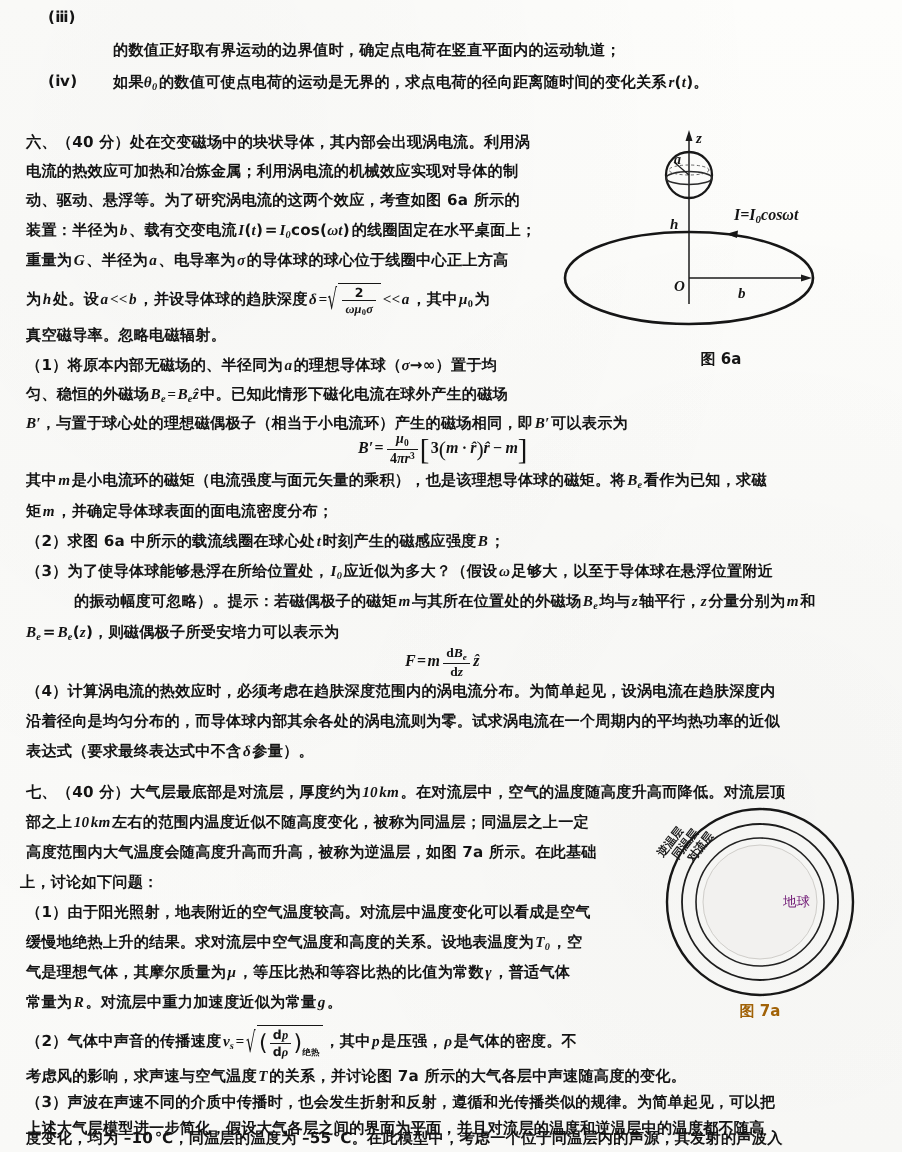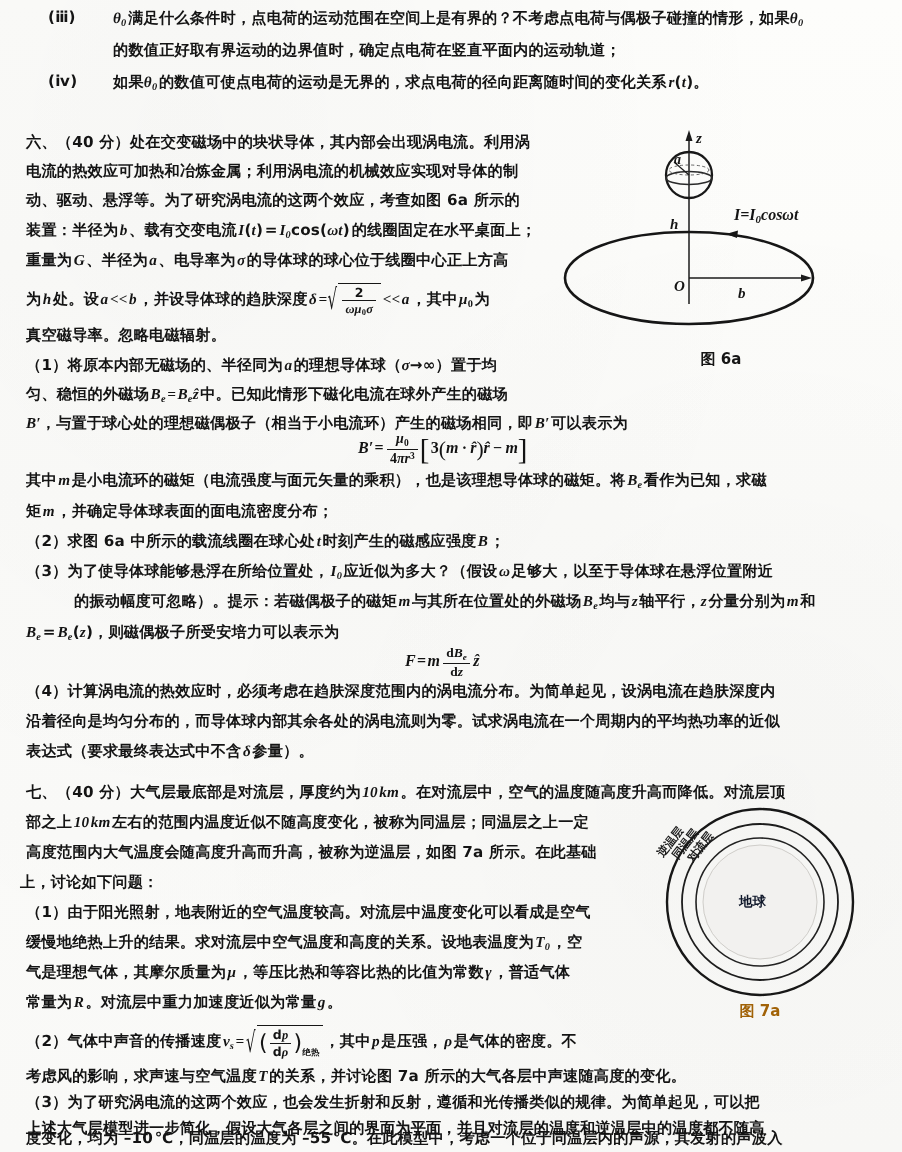--- a/index.html
+++ b/index.html
@@ -74,34 +74,31 @@
     position:absolute; left:0; top:196px; width:240px; text-align:center;
     font-family:"DejaVu Sans","Liberation Sans",sans-serif; font-weight:700; font-size:15px; color:#a16207;
   }
   #fig7a .ring-label{
     position:absolute;
     font-family:"DejaVu Sans","Liberation Sans",sans-serif;
     font-weight:700; font-size:11.5px; color:#1a1a1a; white-space:nowrap;
   }
   #fig7a .earth-label{
     position:absolute; font-family:"DejaVu Sans","Liberation Sans",sans-serif;
-    font-weight:700; font-size:13.5px; color:#0f172a;
+    font-weight:400; font-size:13.5px; color:#701a75;margin-left:44px;
   }
 </style>
 </head>
 <body>
 
 <div id="paper"></div>
 
 <div id="page">
 
   <div class="line" style="left:48px; top:8px;">(ⅲ)</div>
-  <div class="line" style="left:113px; top:8px;">
-    <span class="mathv">θ<span class="sub">0</span></span> <span>满足什么条件时，点电荷的运动范围在空间上是有界的？不考虑点电荷与偶极子碰撞的情形，如果</span><span class="mathv">θ<span class="sub">0</span></span>
-  </div>
   <div class="line" style="left:113px; top:40px;">
     <span>的数值正好取有界运动的边界值时，确定点电荷在竖直平面内的运动轨道；</span>
   </div>
   <div class="line" style="left:48px; top:72px;">(ⅳ)</div>
   <div class="line" style="left:113px; top:72px;">
     <span>如果</span><span class="mathv">θ<span class="sub">0</span></span> <span>的数值可使点电荷的运动是无界的，求点电荷的径向距离随时间的变化关系</span> <span class="mathv">r</span>(<span class="mathv">t</span>)<span class="cn">。</span>
   </div>
 
   <div class="line" style="left:26px; top:132px;">
     <span>六、（40 分）</span><span>处在交变磁场中的块状导体，其内部会出现涡电流。利用涡</span>
@@ -235,21 +232,21 @@
   </div>
 
   <div class="line" style="left:26px; top:1025px;">
     <span>（2）</span><span>气体中声音的传播速度</span><span class="mathv"> v<span class="sub">s</span> = </span><span class="sqrt"><span class="radsym">√</span><span class="rad"><span style="font-size:1.45em; font-weight:400; vertical-align:middle;">(</span><span class="frac" style="font-size:12.5px;"><span class="num">d<span class="mathv">p</span></span><span class="den">d<span class="mathv">ρ</span></span></span><span style="font-size:1.45em; font-weight:400; vertical-align:middle;">)</span><span style="font-size:8.5px; vertical-align:-0.9em;">绝热</span></span></span> ，其中<span class="mathv"> p </span>是压强，<span class="mathv"> ρ </span>是气体的密度。不
   </div>
   <div class="line" style="left:26px; top:1066px;">
     考虑风的影响，求声速与空气温度<span class="mathv"> T </span>的关系，并讨论图 7a 所示的大气各层中声速随高度的变化。
   </div>
 
   <div class="line" style="left:26px; top:1092px;">
-    <span>（3）</span><span>为了研究涡电流的这两个效应，也会发生折射和反射，遵循和光传播类似的规律。为简单起见，可以把</span>
+    <span>（3）</span><span>声波在声速不同的介质中传播时，也会发生折射和反射，遵循和光传播类似的规律。为简单起见，可以把</span>
   </div>
   <div class="line" style="left:26px; top:1118px;">
     <span>上述大气层模型进一步简化，假设大气各层之间的界面为平面，并且对流层的温度和逆温层中的温度都不随高</span>
   </div>
 
   <div class="line" style="left:26px; top:1128px;">
     度变化，均为 –10 ℃，同温层的温度为 –55 ℃。在此模型中，考虑一个位于同温层内的声源，其发射的声波入
   </div>
 
   <div id="fig7a">

